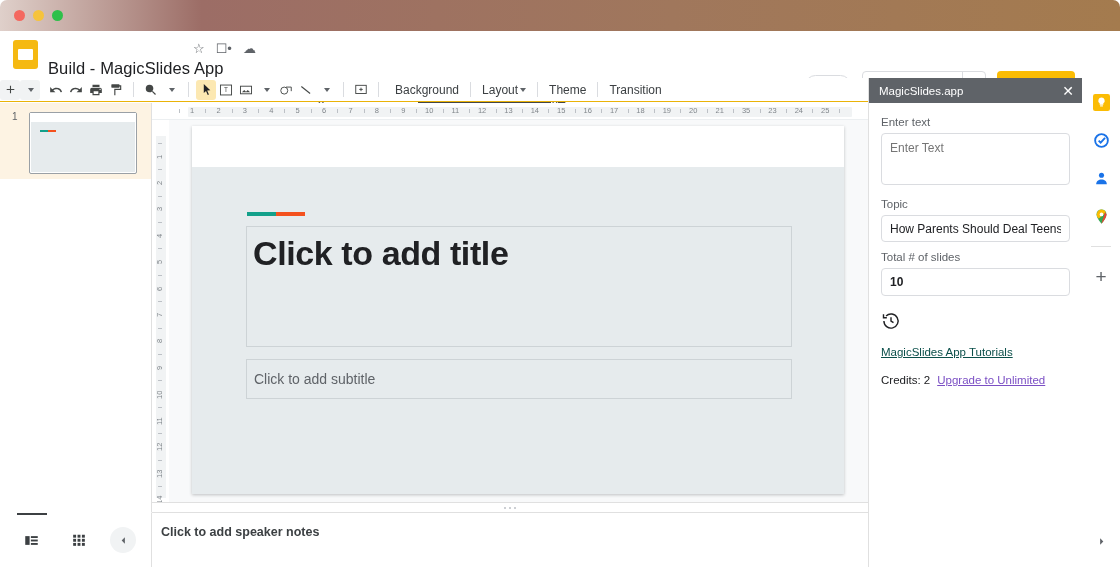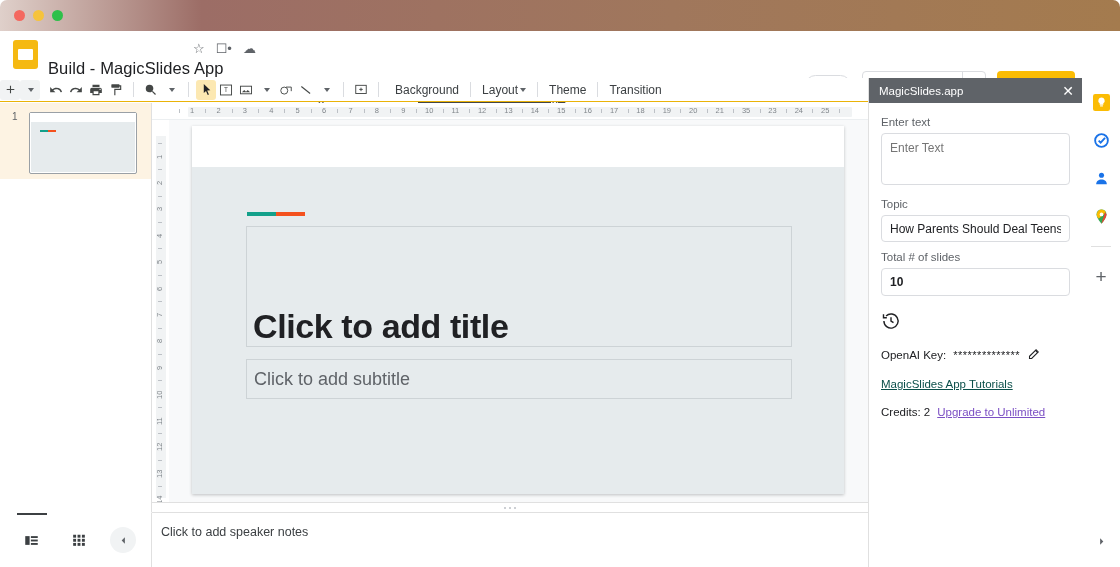--- a/index.html
+++ b/index.html
@@ -138,36 +138,36 @@
   .slide {
     position: absolute; left: 23px; top: 6px; width: 652px; height: 368px;
     background: #e6ebed; box-shadow: 0 1px 3px rgba(60,64,67,.3);
   }
   .slide .white-band { position:absolute; left:0; top:0; right:0; height:41px; background:#fff; }
   .slide .accent { position: absolute; left: 55px; top: 86px; width: 58px; height: 4px;
     background: linear-gradient(90deg, #13a08a 0 50%, #f4511e 50% 100%); }
   .ph {
     position: absolute; border: 1px solid #cdd3d6; background: transparent;
   }
-  .ph.title { left: 54px; top: 100px; width: 546px; height: 121px; display:flex; align-items:flex-end; }
+  .ph.title { left: 54px; top: 100px; width: 546px; height: 121px; display:flex; align-items:flex-start; }
   .ph.title span { font-size: 34px; font-weight: bold; color: #202124; padding: 7px 0 0 6px; letter-spacing: -.4px; }
   .ph.sub { left: 54px; top: 233px; width: 546px; height: 40px; display:flex; align-items:center; }
-  .ph.sub span { font-size: 18px; color: #5f6368; padding-left: 7px; }
+  .ph.sub span { font-size: 14px; color: #5f6368; padding-left: 7px; }
 
   
   .splitter {
     position: absolute; left: 152px; right: 252px; bottom: 55px; height: 10px;
     background: #fff; border-top: 1px solid #e0e0e0; display:flex; align-items:center; justify-content:center;
   }
   .splitter .dots { display:flex; gap:3px; }
   .splitter .dots i { width:2px;height:2px;border-radius:50%;background:#bdc1c6;display:block;}
   .notes {
     position: absolute; left: 152px; right: 252px; bottom: 0; height: 55px;
     background: #fff; border-top: 1px solid #e0e0e0; padding: 12px 0 0 9px;
-    font-size: 12.5px; color: #3c4043;
+    font-size: 12.5px; color: #3c4043; font-weight: bold;
   }
 
   
   .viewbar {
     position: absolute; left: 0; bottom: 0; width: 152px; height: 55px;
     background: #fff; border-right: 1px solid #e0e0e0; border-top: 1px solid #fff;
     display: flex; align-items: center; justify-content: space-around; padding: 0 8px;
   }
   .vb-item { position: relative; width: 34px; height: 34px; display:flex; align-items:center; justify-content:center; cursor:pointer; color:#444746;}
   .vb-item.sel::before { content:""; position:absolute; top:-10px; left:2px; right:2px; height:2px; background:#3c4043;}
@@ -609,30 +609,20 @@
       <input class="entry" style="font-weight: bold; height: 28px;" value="10">
       <div class="gen-row">
         <span class="hist-icon">
           <svg width="20" height="20" viewBox="0 0 24 24" fill="none" stroke="#202124" stroke-width="1.7">
               <path d="M3.5 12a8.5 8.5 0 1 0 2.6-6.1"></path>
               <path d="M3 4v4h4"></path>
               <path d="M12 7.5V12l3 2"></path>
             </svg>
         </span>
       </div>
-      <div class="key-row">
-        <span>OpenAI Key:</span>
-        <span class="key-stars">**************</span>
-        <span class="pen-icon">
-          <svg width="15" height="15" viewBox="0 0 24 24" fill="none" stroke="#202124" stroke-width="1.7">
-              <path d="M4 16.5V20h3.5L18 9.5 14.5 6 4 16.5z"></path>
-              <path d="M13.5 7L17 10.5"></path>
-            </svg>
-        </span>
-      </div>
       <a class="tut-link">MagicSlides App Tutorials</a>
       <div class="credits-row">
         <span>Credits: 2</span>
         <a>Upgrade to Unlimited</a>
       </div>
     </div>
   </div>
 
   <div class="rail">
     <div class="rail-icon">

